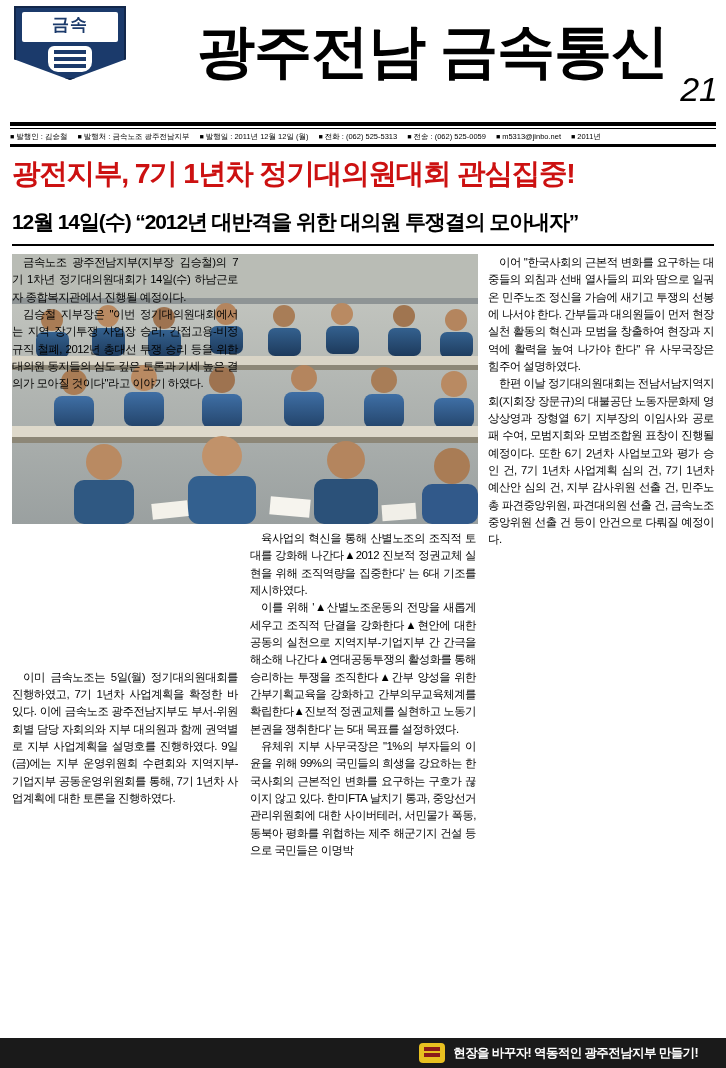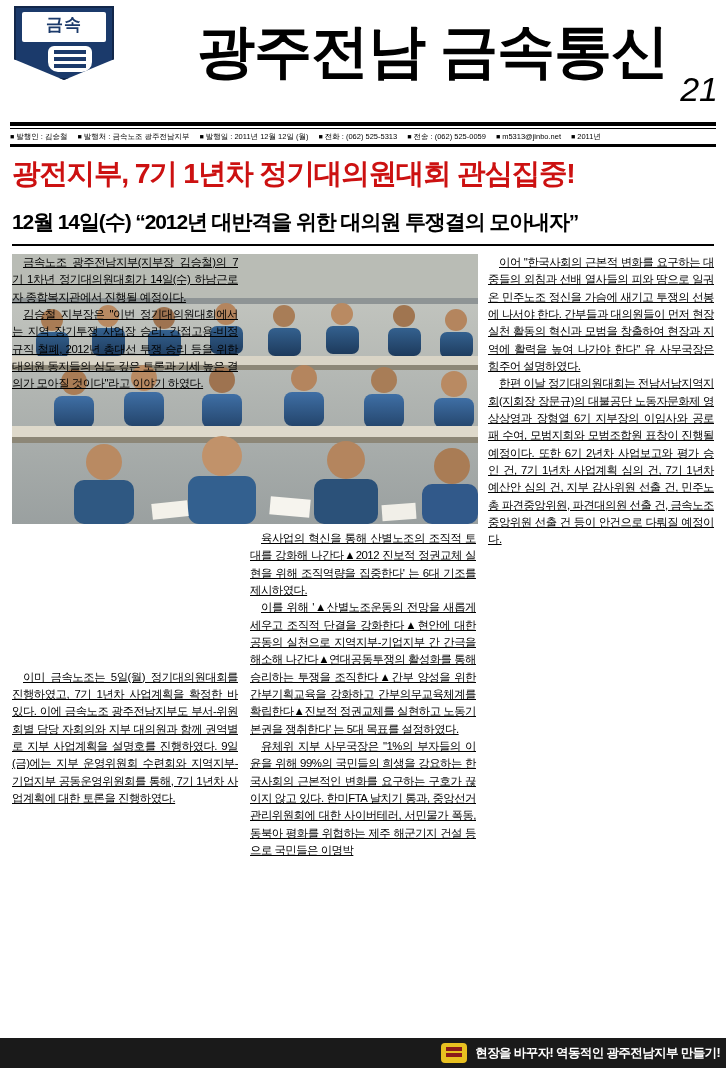--- a/index.html
+++ b/index.html
@@ -17,21 +17,21 @@
   
   .masthead {
     position: relative;
     height: 118px;
     padding: 6px 10px 0 10px;
   }
   .logo {
     position: absolute;
     left: 14px;
     top: 6px;
-    width: 100px;
+    width: 112px;
     height: 74px;
   }
   .logo-shape {
     position: absolute;
     inset: 0;
     background: #1b3a6b;
     border: 2px solid #12274a;
     clip-path: polygon(0 0, 100% 0, 100% 72%, 50% 100%, 0 72%);
   }
   .logo-band {
@@ -139,21 +139,20 @@
     height: 2px;
     background: #000;
     margin: 8px 12px 0 12px;
   }
 
   
   .body-area {
     padding: 8px 4px 0 12px;
     height: 806px;
     position: relative;
-    text-decoration: underline;
   }
   .cols {
     display: flex;
     gap: 12px;
     height: 100%;
   }
   .col {
     width: 226px;
     font-size: 11.4px;
     line-height: 1.52;
@@ -176,21 +175,21 @@
   .photo svg { display: block; }
 
   .footer-bar {
     position: absolute;
     left: 0; right: 0; bottom: 0;
     height: 30px;
     background: #1a1a1a;
     display: flex;
     align-items: center;
     justify-content: flex-end;
-    padding-right: 6px;
+    padding-right: 28px;
     gap: 8px;
   }
   .footer-text {
     color: #ffffff;
     font-size: 12.5px;
     font-weight: bold;
     letter-spacing: -0.6px;
   }
   .footer-mark {
     width: 26px; height: 20px;

